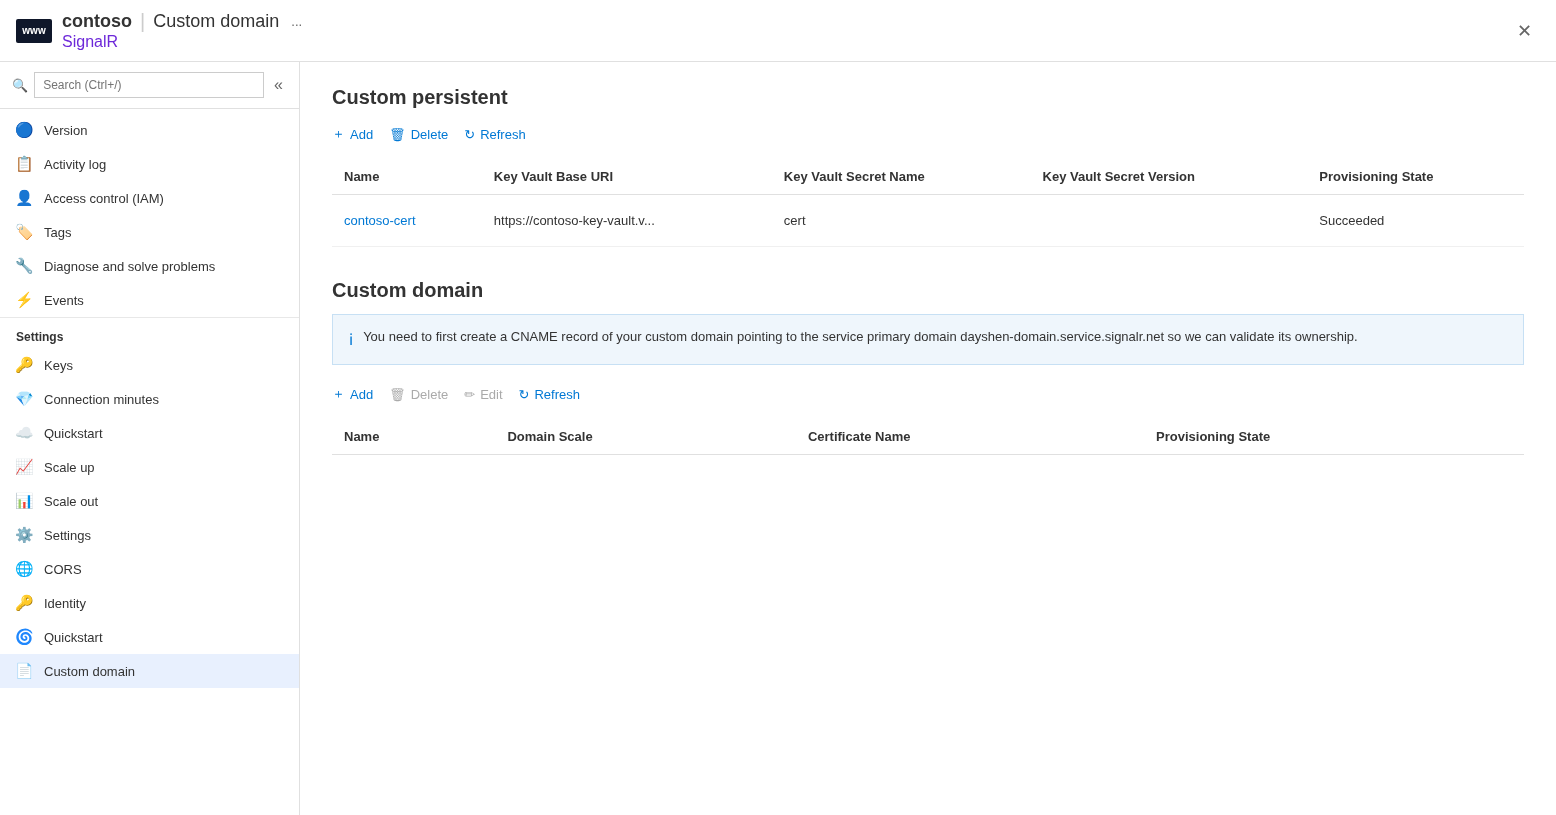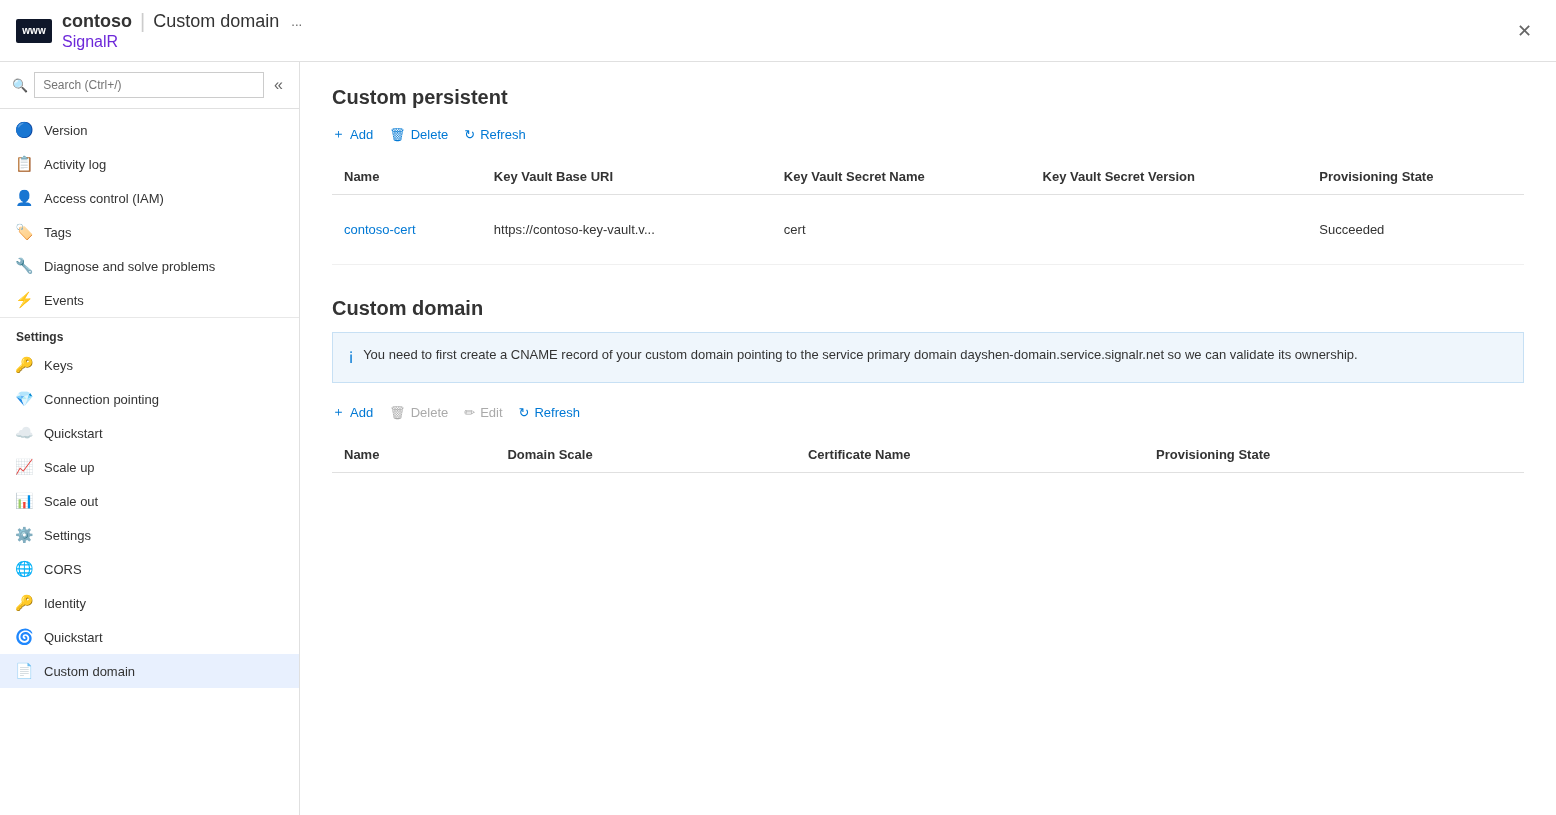--- a/index.html
+++ b/index.html
@@ -57,21 +57,21 @@
       background: none; border: none; cursor: pointer; color: #0078d4; font-size: 13px; padding: 4px 0;
     }
     .toolbar-btn.disabled { color: #aaa; cursor: default; }
 
     .data-table { width: 100%; border-collapse: collapse; margin-bottom: 32px; }
     .data-table th {
       text-align: left; font-weight: 600; font-size: 13px; color: #333;
       padding: 10px 12px; border-bottom: 1px solid #e0e0e0;
     }
     .data-table td {
-      padding: 27px 12px; font-size: 13px; color: #333;
+      padding: 18px 12px; font-size: 13px; color: #333;
       border-bottom: 1px solid #f0f0f0;
     }
     .data-table tr.data-row td:first-child { color: #0078d4; }
 
     .info-banner {
       background: #eff6fc; border: 1px solid #c7e0f4;
       padding: 12px 16px; margin-bottom: 16px; display: flex; align-items: flex-start; gap: 10px;
       font-size: 13px; color: #333; line-height: 1.5;
     }
     .info-icon { color: #0078d4; font-size: 16px; margin-top: 1px; flex-shrink: 0; }
@@ -136,21 +136,21 @@
     <span class="nav-icon">⚡</span>
     <span class="nav-label">Events</span>
   </div>
         <div class="section-header">Settings</div>
         <div class="nav-item">
     <span class="nav-icon">🔑</span>
     <span class="nav-label">Keys</span>
   </div>
         <div class="nav-item">
     <span class="nav-icon">💎</span>
-    <span class="nav-label">Connection pointing</span>
+    <span class="nav-label">Connection minutes</span>
   </div>
         <div class="nav-item">
     <span class="nav-icon">☁️</span>
     <span class="nav-label">Quickstart</span>
   </div>
         <div class="nav-item">
     <span class="nav-icon">📈</span>
     <span class="nav-label">Scale up</span>
   </div>
         <div class="nav-item">

